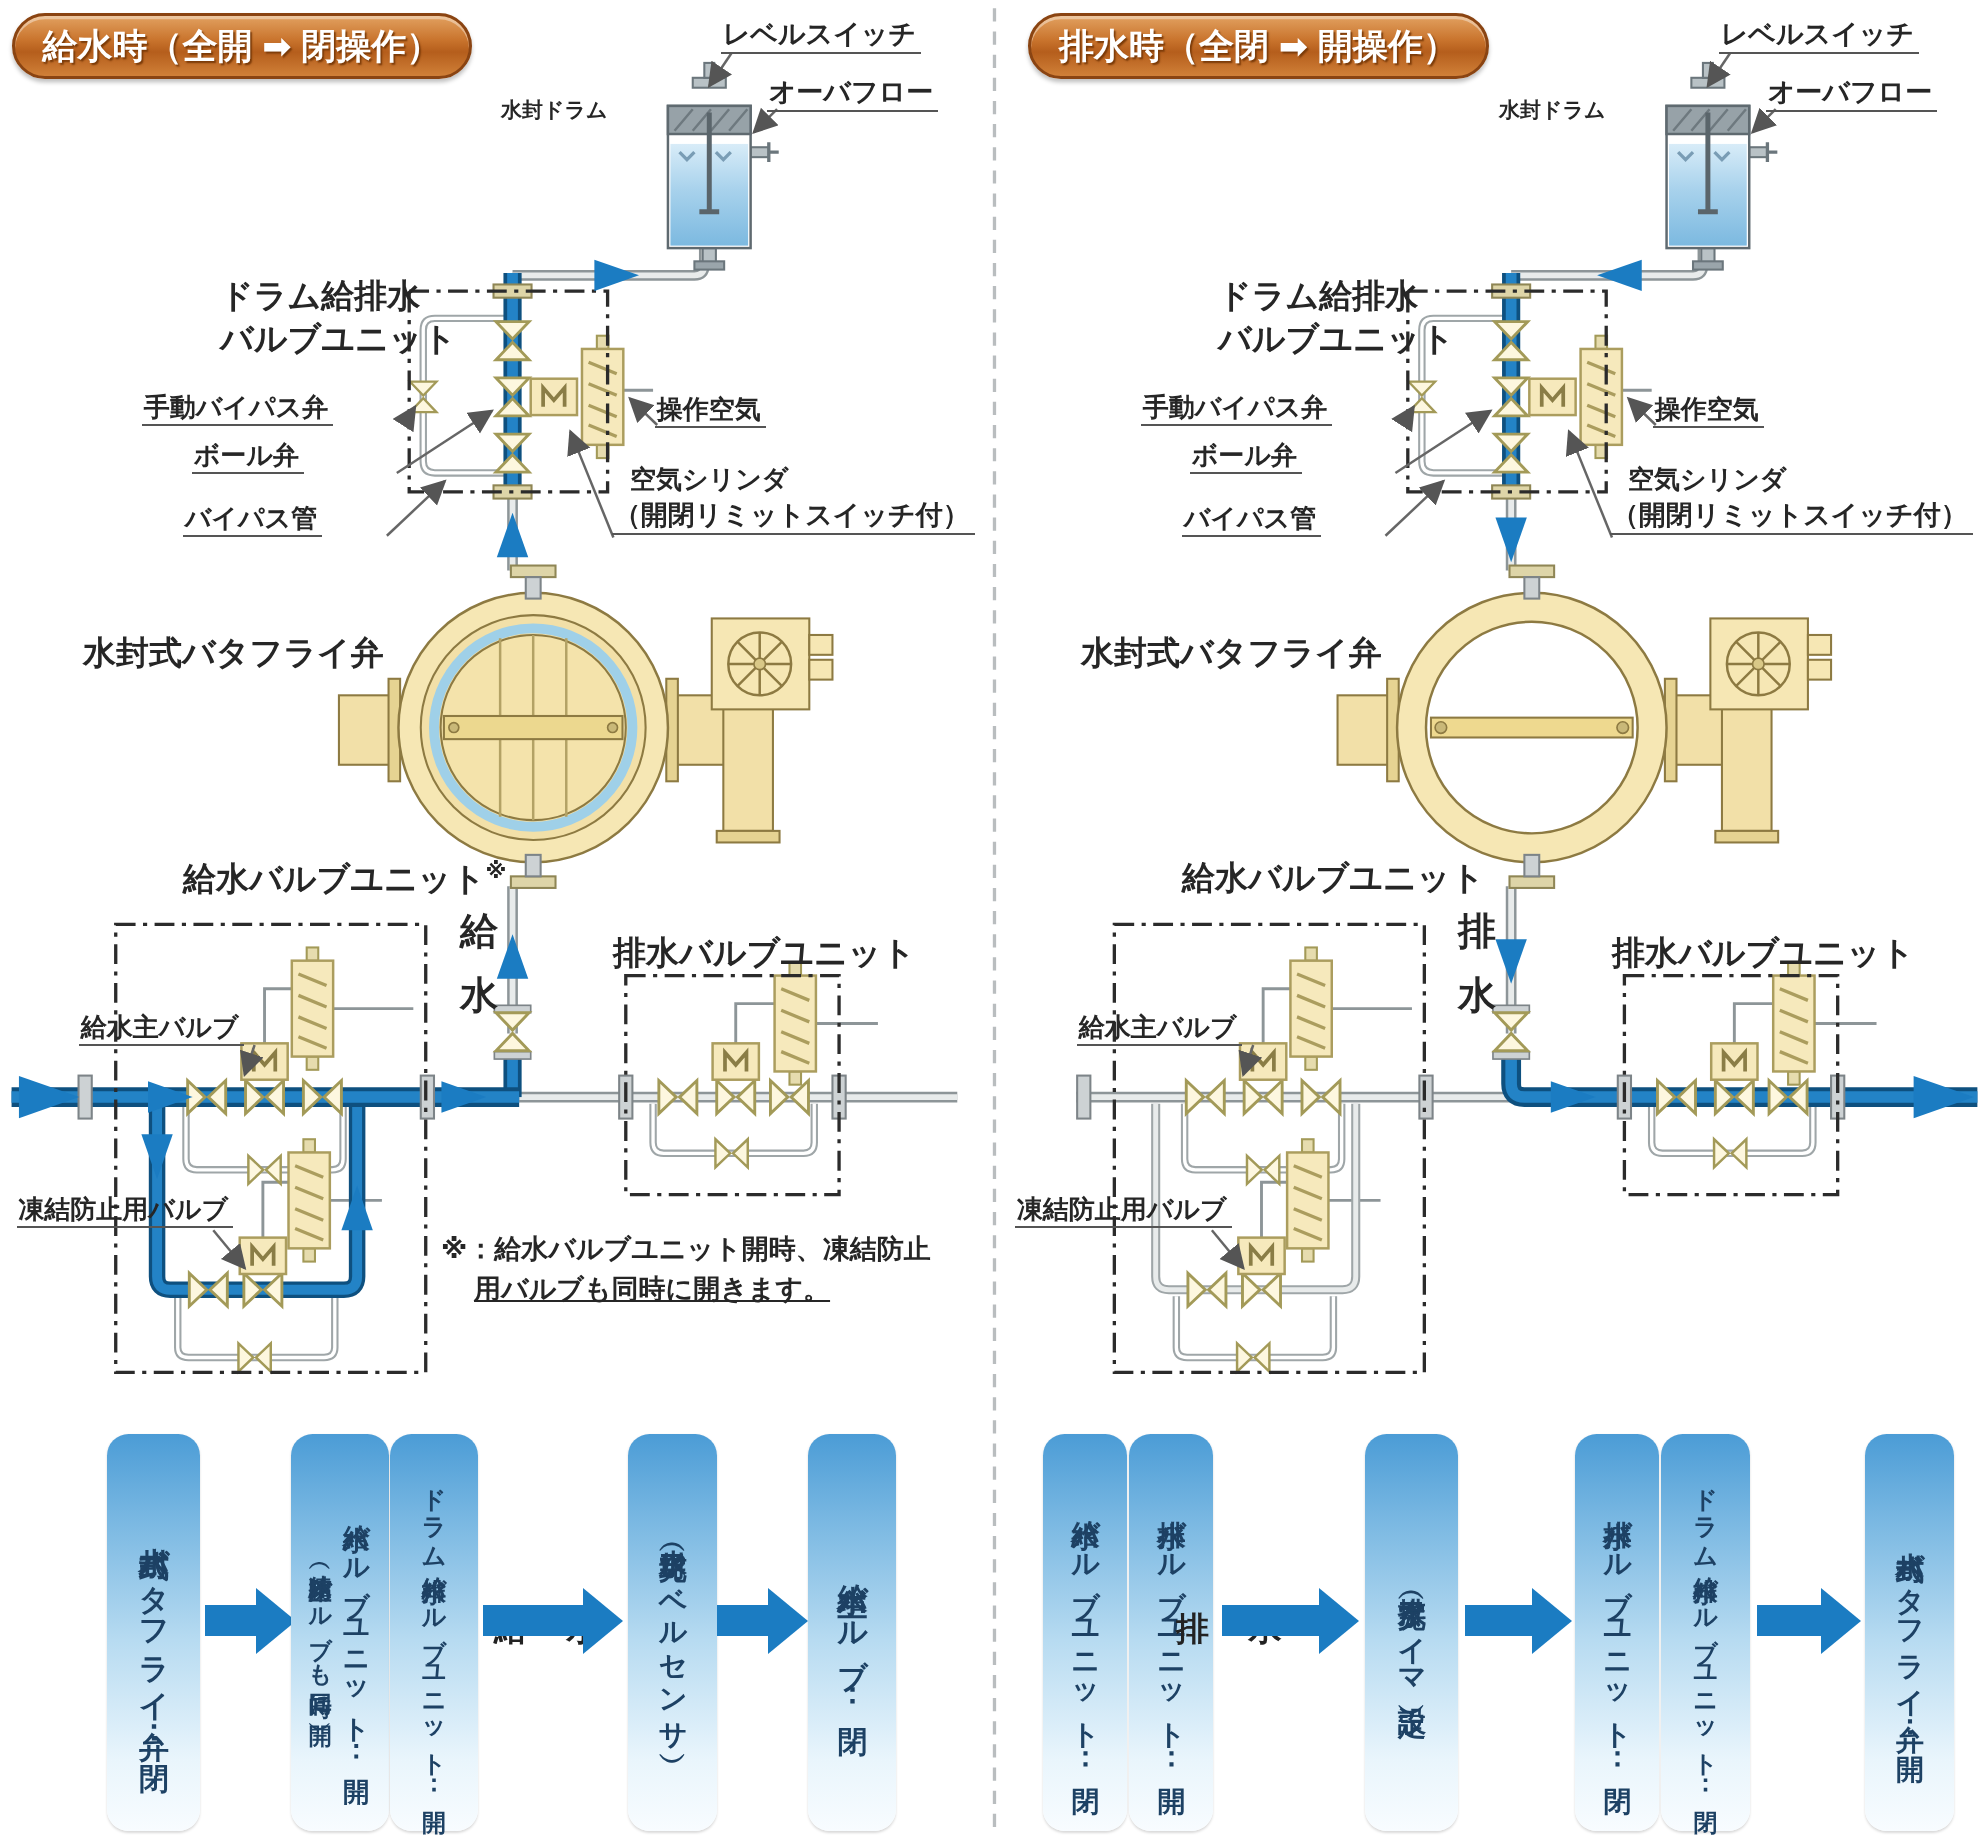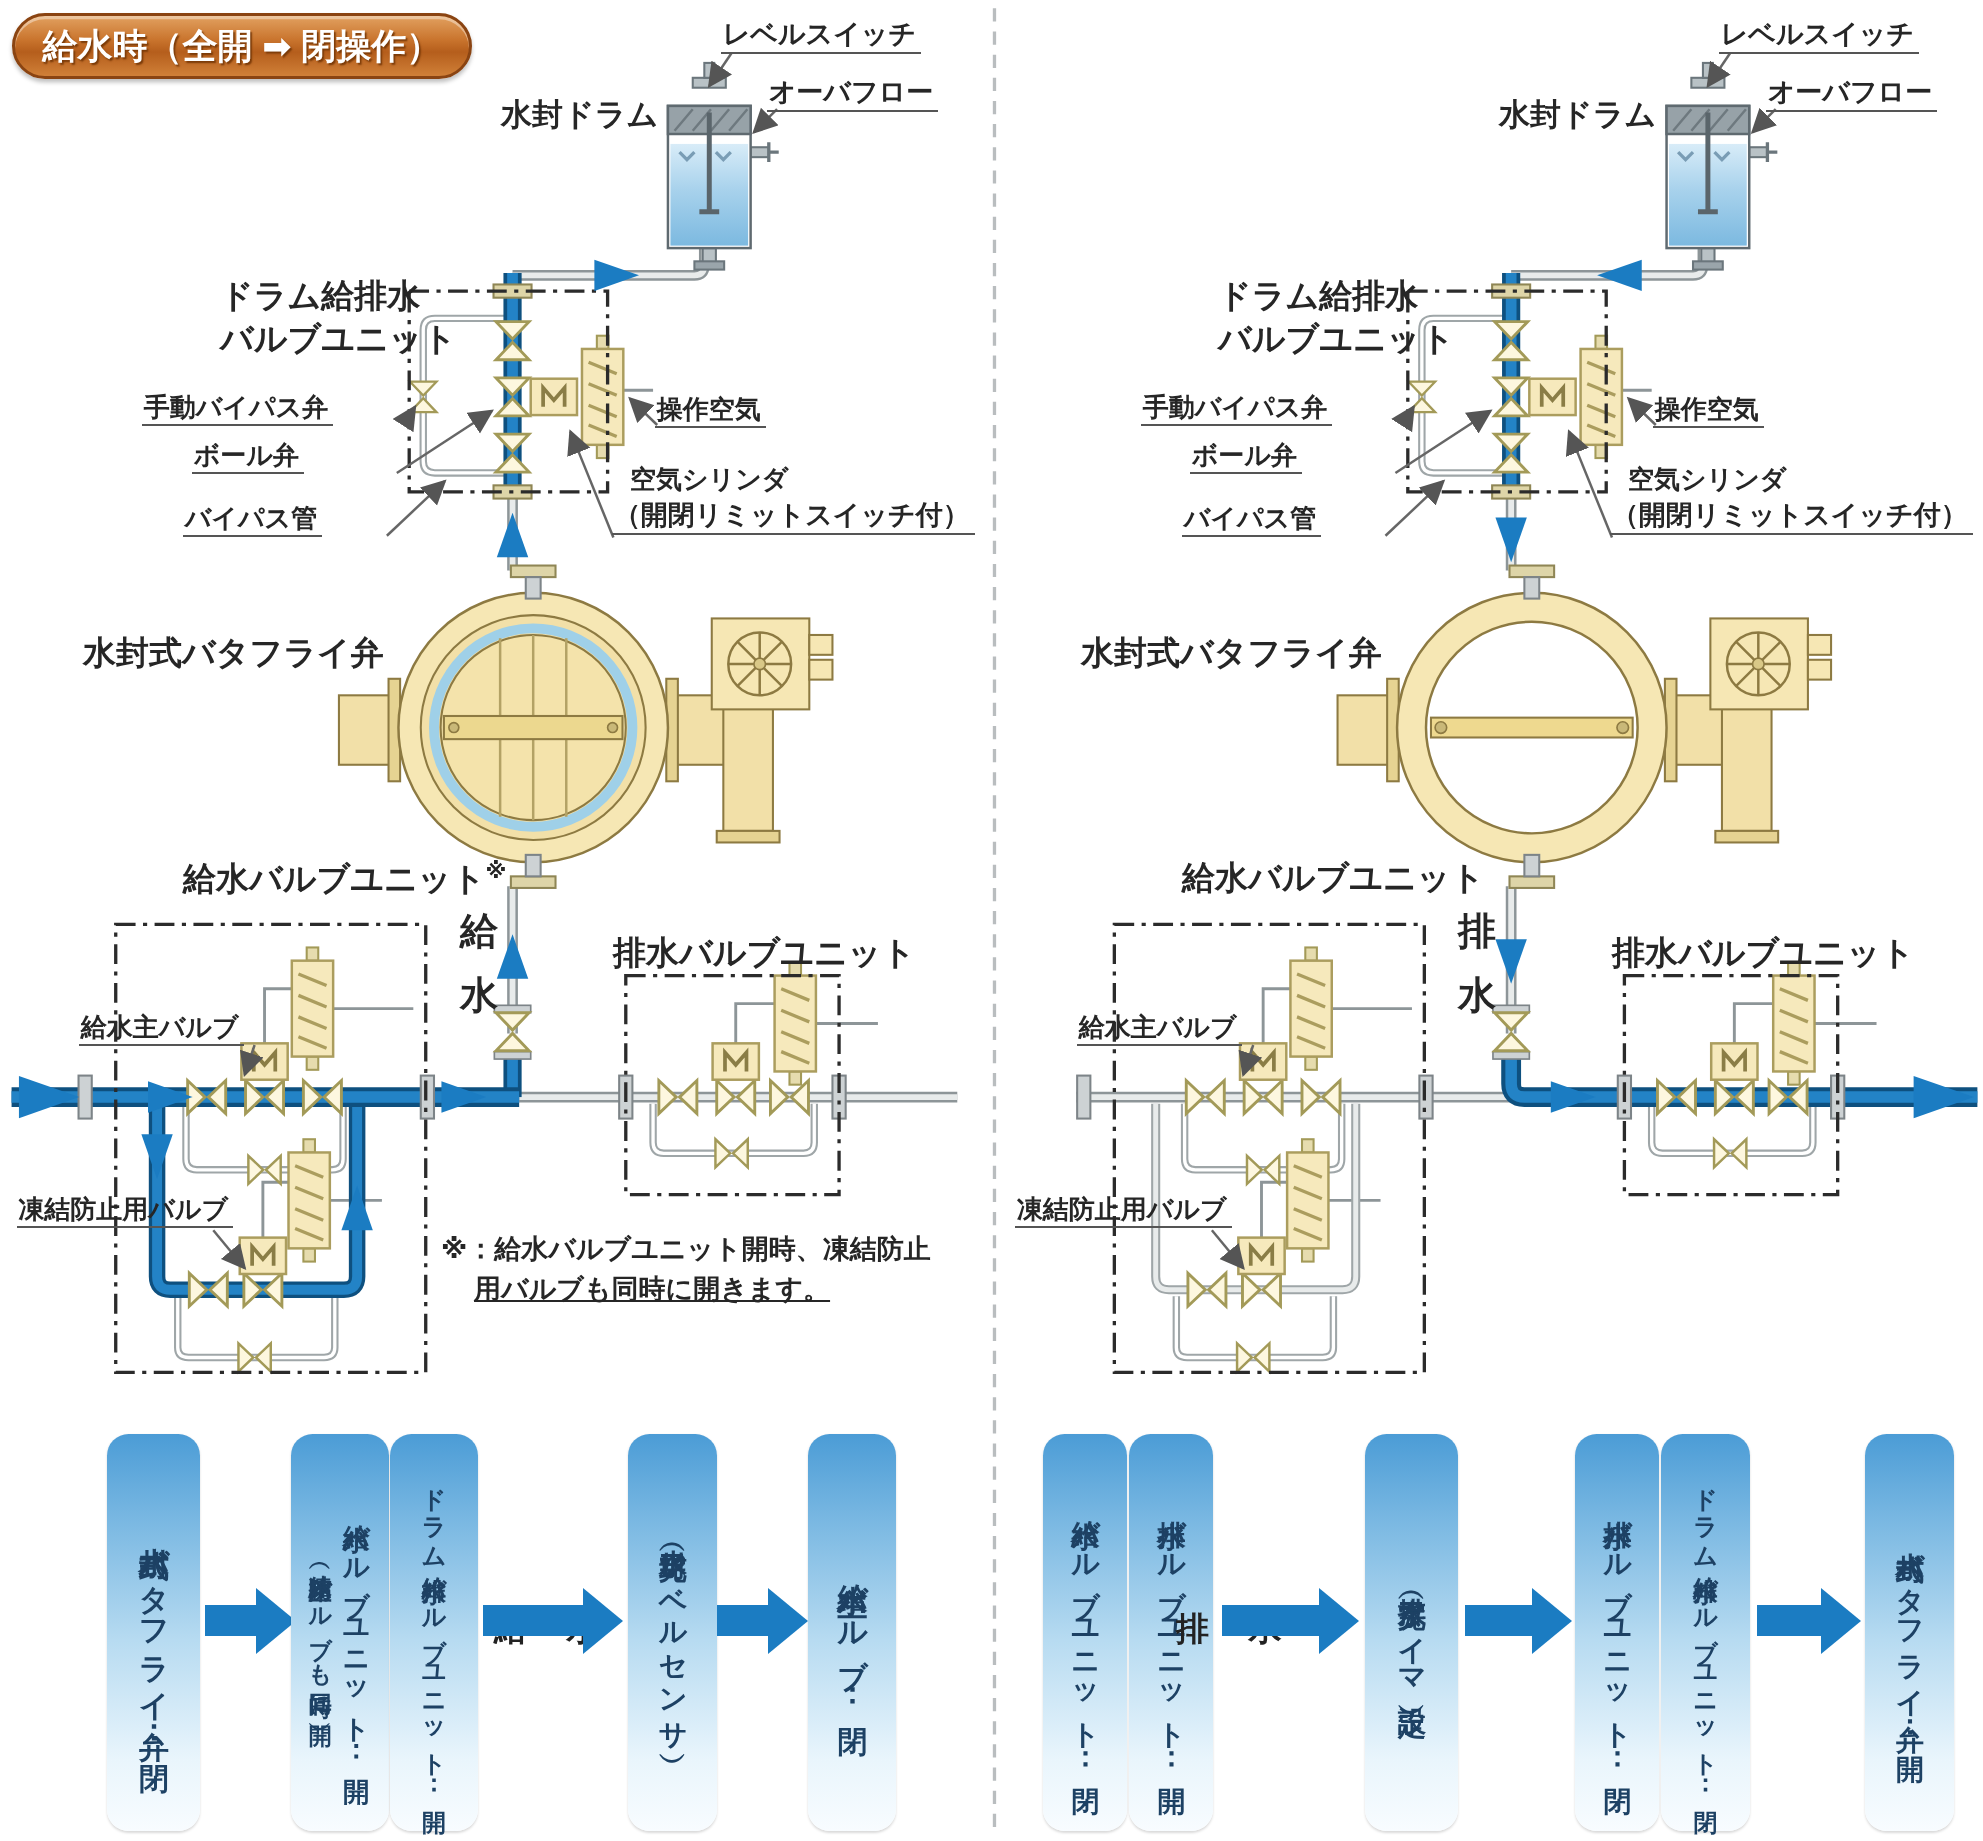--- a/index.html
+++ b/index.html
@@ -1,21 +1,21 @@
 <!DOCTYPE html>
 <html style="font-size:13.2px"><head>
 <meta charset="utf-8">
 <style>
   html,body{margin:0;padding:0;background:#fff;width:1984px;height:1842px;overflow:hidden;
     font-family:"Liberation Sans","DejaVu Sans",sans-serif;}
   #stage{position:relative;width:1984px;height:1316px;background:#fff;}
   svg{position:absolute;left:0;top:0;}
   .lbl{position:absolute;font-weight:bold;color:#262626;white-space:nowrap;line-height:1.1;}
   .ul{border-bottom:2.5px solid #555;padding:0 5px 2.5px 1.7px;}
-  .f46{font-size:38px}.f40{font-size:33px}.f38{font-size:31px}.f36{font-size:26px}.f33{font-size:27px}
+  .f46{font-size:38px}.f40{font-size:33px}.f38{font-size:21px}.f36{font-size:26px}.f33{font-size:27px}
   .hdr{position:absolute;top:13.2px;height:60px;border-radius:33px;
     background:linear-gradient(180deg,#e2a160 0%,#c9742d 40%,#b55e1c 60%,#d08038 100%);
     border:3.3px solid #8a4412;color:#fff;font-size:35px;font-weight:bold;
     display:flex;align-items:center;justify-content:center;padding:0 28px;
     box-shadow:inset 0 3.3px 0 rgba(255,255,255,.4),0 3.3px 4.1px rgba(0,0,0,.25);
     text-shadow:1.7px 1.7px 1.7px #7a3a08;}
   .seq-box{position:absolute;top:1434px;height:397px;border-radius:21.5px;
     background:linear-gradient(180deg,#4b9cd6 0%,#7ab8e2 22%,#b7dbf1 52%,#e9f5fc 82%,#f8fcff 100%);
     display:flex;flex-direction:row-reverse;align-items:center;justify-content:center;gap:1.7px;
     box-shadow:0 1.7px 2.5px rgba(0,0,0,.15);}
@@ -338,20 +338,21 @@
 <div class="lbl f40" style="left:83px;top:635px;">水封式バタフライ弁</div>
 <div class="lbl f40" style="left:183px;top:860px;"><span>給水バルブユニット</span><span class="supnote">※</span></div>
 <div class="lbl f36 ul" style="left:79px;top:1013px;">給水主バルブ</div>
 <div class="lbl f36 ul" style="left:16.5px;top:1195px;">凍結防止用バルブ</div>
 <div class="lbl f40" style="left:613px;top:935px;">排水バルブユニット</div>
 <div class="lbl f46" style="left:460px;top:911px;">給</div>
 <div class="lbl f46" style="left:460px;top:975px;">水</div>
 <div class="lbl f33" style="left:441px;top:1235px;">※：給水バルブユニット開時、凍結防止</div>
 <div class="lbl f33" style="left:474px;top:1275px;text-decoration:underline;">用バルブも同時に開きます。</div>
 
+<div class="hdr" style="left:1028px;">排水時（全閉 ➡ 開操作）</div>
 <div class="lbl f38" style="left:1499px;top:98px;">水封ドラム</div>
 <div class="lbl f33 ul" style="left:1719px;top:20px;">レベルスイッチ</div>
 <div class="lbl f33 ul" style="left:1766px;top:78px;">オーバフロー</div>
 <div class="lbl f40" style="left:1218px;top:278px;">ドラム給排水</div>
 <div class="lbl f40" style="left:1218px;top:321px;">バルブユニット</div>
 <div class="lbl f36 ul" style="left:1141px;top:393px;">手動バイパス弁</div>
 <div class="lbl f36 ul" style="left:1190px;top:441px;">ボール弁</div>
 <div class="lbl f36 ul" style="left:1182px;top:504px;">バイパス管</div>
 <div class="lbl f36 ul" style="left:1653px;top:395px;">操作空気</div>
 <div class="lbl f36" style="left:1628px;top:465px;">空気シリンダ</div>

